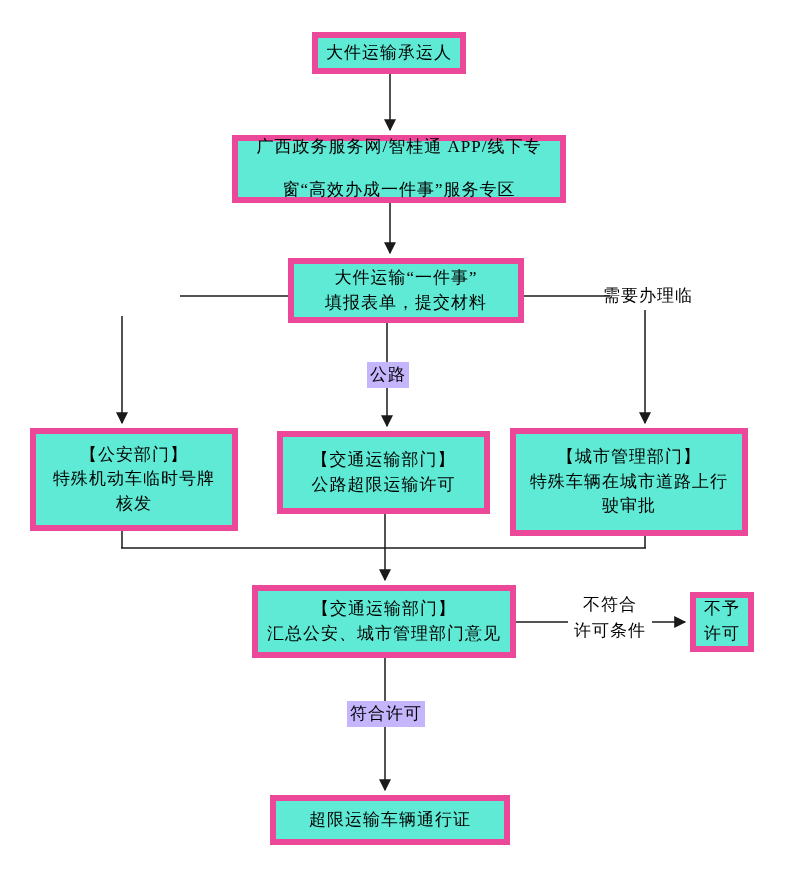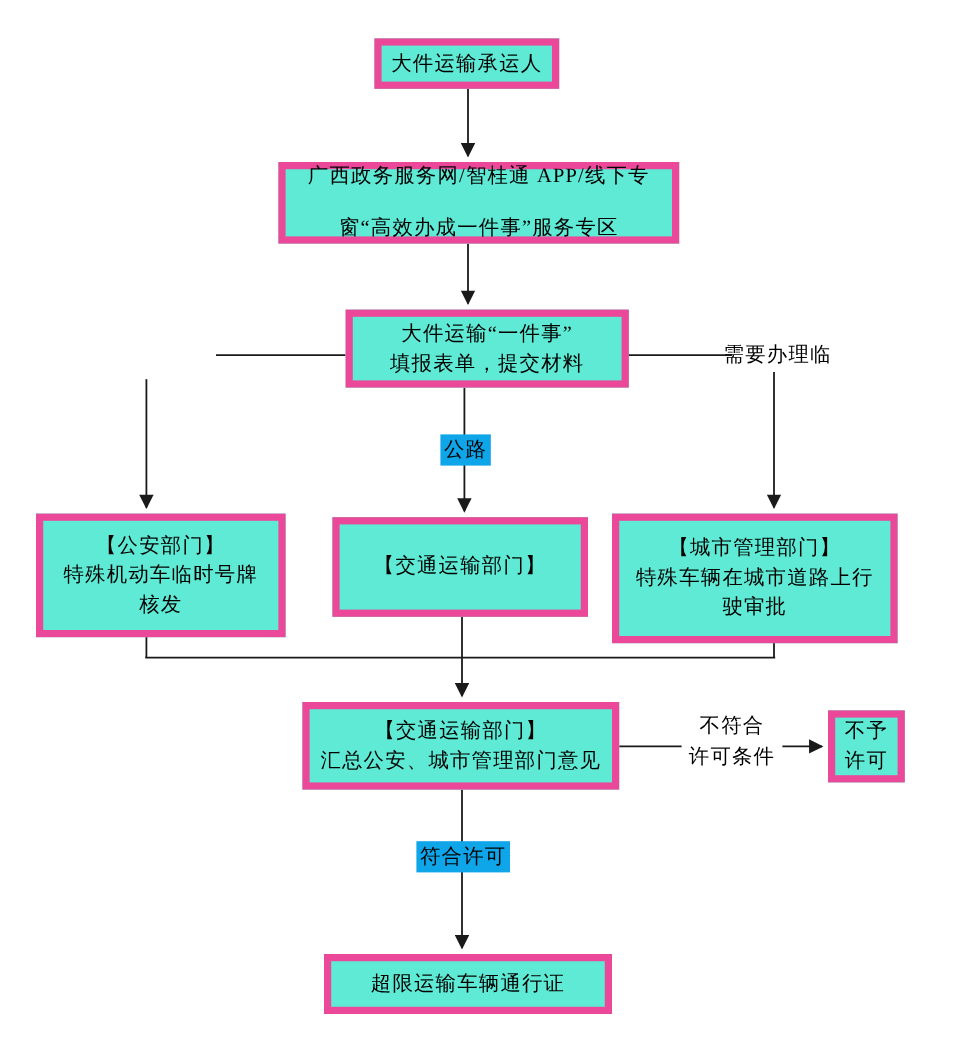--- a/index.html
+++ b/index.html
@@ -11,21 +11,21 @@
   #edges{position:absolute;left:0;top:0;width:800px;height:871px;}
   .node{
     position:absolute;box-sizing:border-box;border:6px solid #ec4899;background:#5eead4;
     display:flex;flex-direction:column;justify-content:center;align-items:center;
     text-align:left;font-size:17px;line-height:1.45;letter-spacing:1px;
   }
   .edge-label{
     position:absolute;text-align:center;font-size:17px;line-height:1.55;
     letter-spacing:1px;white-space:nowrap;transform:translateX(-50%);
   }
-  .edge-label.on-line{background:#0ea5e9;padding:0 3px;}
+  .edge-label.on-line{background:#c4b5fd;padding:0 3px;}
   
   #n-carrier  {left:312px;top:32px; width:154px;height:42px;}
   #n-portal   {left:232px;top:135px;width:334px;height:68px;gap:18px;}
   #n-filing   {left:288px;top:258px;width:236px;height:65px;}
   #n-police   {left:30px; top:428px;width:208px;height:103px;}
   #n-transport{left:277px;top:431px;width:213px;height:83px;}
   #n-city     {left:510px;top:428px;width:238px;height:108px;}
   #n-summary  {left:252px;top:585px;width:264px;height:73px;}
   #n-deny     {left:690px;top:592px;width:64px;height:60px;}
   #n-permit   {left:270px;top:795px;width:240px;height:50px;}
@@ -88,20 +88,21 @@
   </div>
 
   <div class="node" id="n-police">
     <div>【公安部门】</div>
     <div>特殊机动车临时号牌</div>
     <div>核发</div>
   </div>
 
   <div class="node" id="n-transport">
     <div>【交通运输部门】</div>
+    <div>公路超限运输许可</div>
   </div>
 
   <div class="node" id="n-city">
     <div>【城市管理部门】</div>
     <div>特殊车辆在城市道路上行</div>
     <div>驶审批</div>
   </div>
 
   <div class="node" id="n-summary">
     <div>【交通运输部门】</div>

